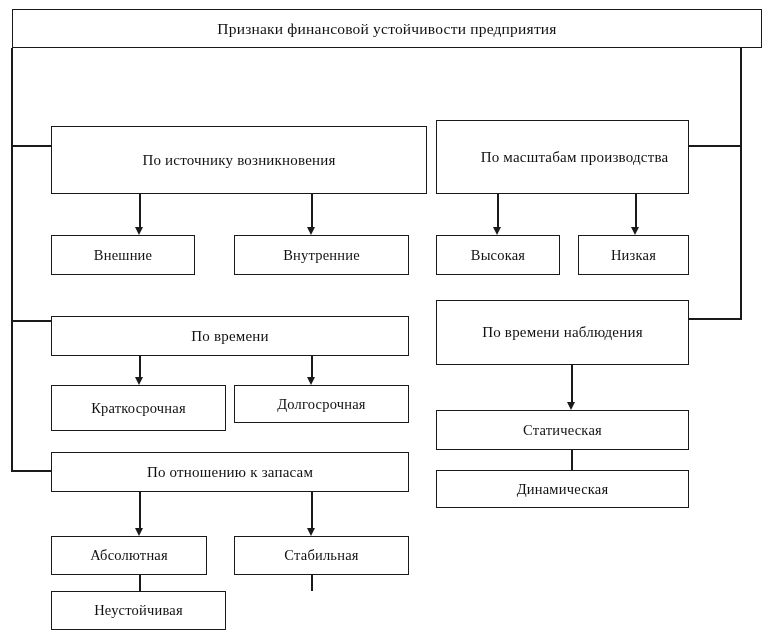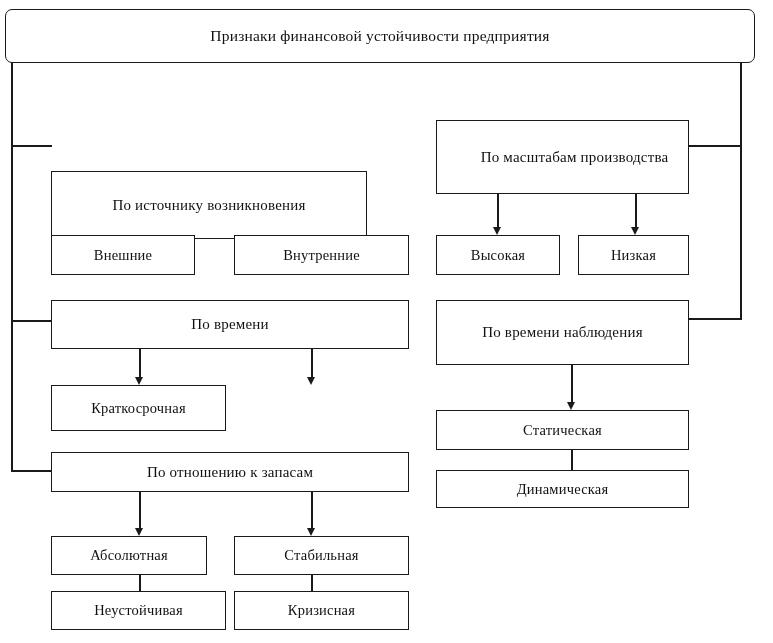--- a/index.html
+++ b/index.html
@@ -61,34 +61,34 @@
     border-left: 4.5px solid transparent;
     border-right: 4.5px solid transparent;
     border-top: 8px solid #1a1a1a;
   }
 </style>
 </head>
 <body>
 
 <div id="canvas">
 
-  <div class="box title-box" style="left:5px; top:9px; width:750px; height:54px;border-radius:7px;">
+  <div class="box title-box" style="left:12px; top:9px; width:750px; height:39px;">
     <span>Признаки финансовой устойчивости предприятия</span>
   </div>
 
   <div class="vline" style="left:11px; top:48px; height:423px;"></div>
   <div class="hline" style="left:11px; top:145px; width:41px;"></div>
   <div class="hline" style="left:11px; top:320px; width:41px;"></div>
   <div class="hline" style="left:11px; top:470px; width:41px;"></div>
 
   <div class="vline" style="left:740px; top:48px; height:271px;"></div>
   <div class="hline" style="left:688px; top:145px; width:54px;"></div>
   <div class="hline" style="left:688px; top:318px; width:54px;"></div>
 
-  <div class="box cat-box" style="left:51px; top:126px; width:316px; height:68px;margin-top:45px;">
+  <div class="box cat-box" style="left:51px; top:126px; width:376px; height:68px;">
     <span>По источнику возникновения</span>
   </div>
 
   <div class="arrow" style="left:139px; top:194px; height:41px;">
     <div class="shaft" style="height:33px;"></div>
     <div class="head" style="top:33px;"></div>
   </div>
   <div class="arrow" style="left:311px; top:194px; height:41px;">
     <div class="shaft" style="height:33px;"></div>
     <div class="head" style="top:33px;"></div>
@@ -114,35 +114,38 @@
     <div class="head" style="top:33px;"></div>
   </div>
 
   <div class="box leaf-box" style="left:436px; top:235px; width:124px; height:40px;align-items:center;">
     <span>Высокая</span>
   </div>
   <div class="box leaf-box" style="left:578px; top:235px; width:111px; height:40px;">
     <span>Низкая</span>
   </div>
 
-  <div class="box cat-box" style="left:51px; top:300px; width:358px; height:49px;">
+  <div class="box cat-box" style="left:51px; top:316px; width:358px; height:40px;">
     <span>По времени</span>
   </div>
 
   <div class="arrow" style="left:139px; top:340px; height:45px;">
     <div class="shaft" style="height:37px;"></div>
     <div class="head" style="top:37px;"></div>
   </div>
   <div class="arrow" style="left:311px; top:340px; height:45px;">
     <div class="shaft" style="height:37px;"></div>
     <div class="head" style="top:37px;"></div>
   </div>
 
   <div class="box leaf-box" style="left:51px; top:385px; width:175px; height:46px;">
     <span>Краткосрочная</span>
+  </div>
+  <div class="box leaf-box" style="left:234px; top:385px; width:175px; height:38px;">
+    <span>Долгосрочная</span>
   </div>
 
   <div class="box cat-box" style="left:436px; top:300px; width:253px; height:65px;">
     <span>По времени наблюдения</span>
   </div>
 
   <div class="arrow" style="left:571px; top:365px; height:45px;">
     <div class="shaft" style="height:37px;"></div>
     <div class="head" style="top:37px;"></div>
   </div>
@@ -176,17 +179,14 @@
   <div class="box leaf-box" style="left:234px; top:536px; width:175px; height:39px;">
     <span>Стабильная</span>
   </div>
 
   <div class="vline" style="left:139px; top:575px; height:16px;"></div>
   <div class="vline" style="left:311px; top:575px; height:16px;"></div>
 
   <div class="box leaf-box" style="left:51px; top:591px; width:175px; height:39px;">
     <span>Неустойчивая</span>
   </div>
-  <div class="box leaf-box" style="left:234px; top:591px; width:175px; height:39px;">
-    <span>Кризисная</span>
-  </div>
 
 </div>
 
 </body></html>

